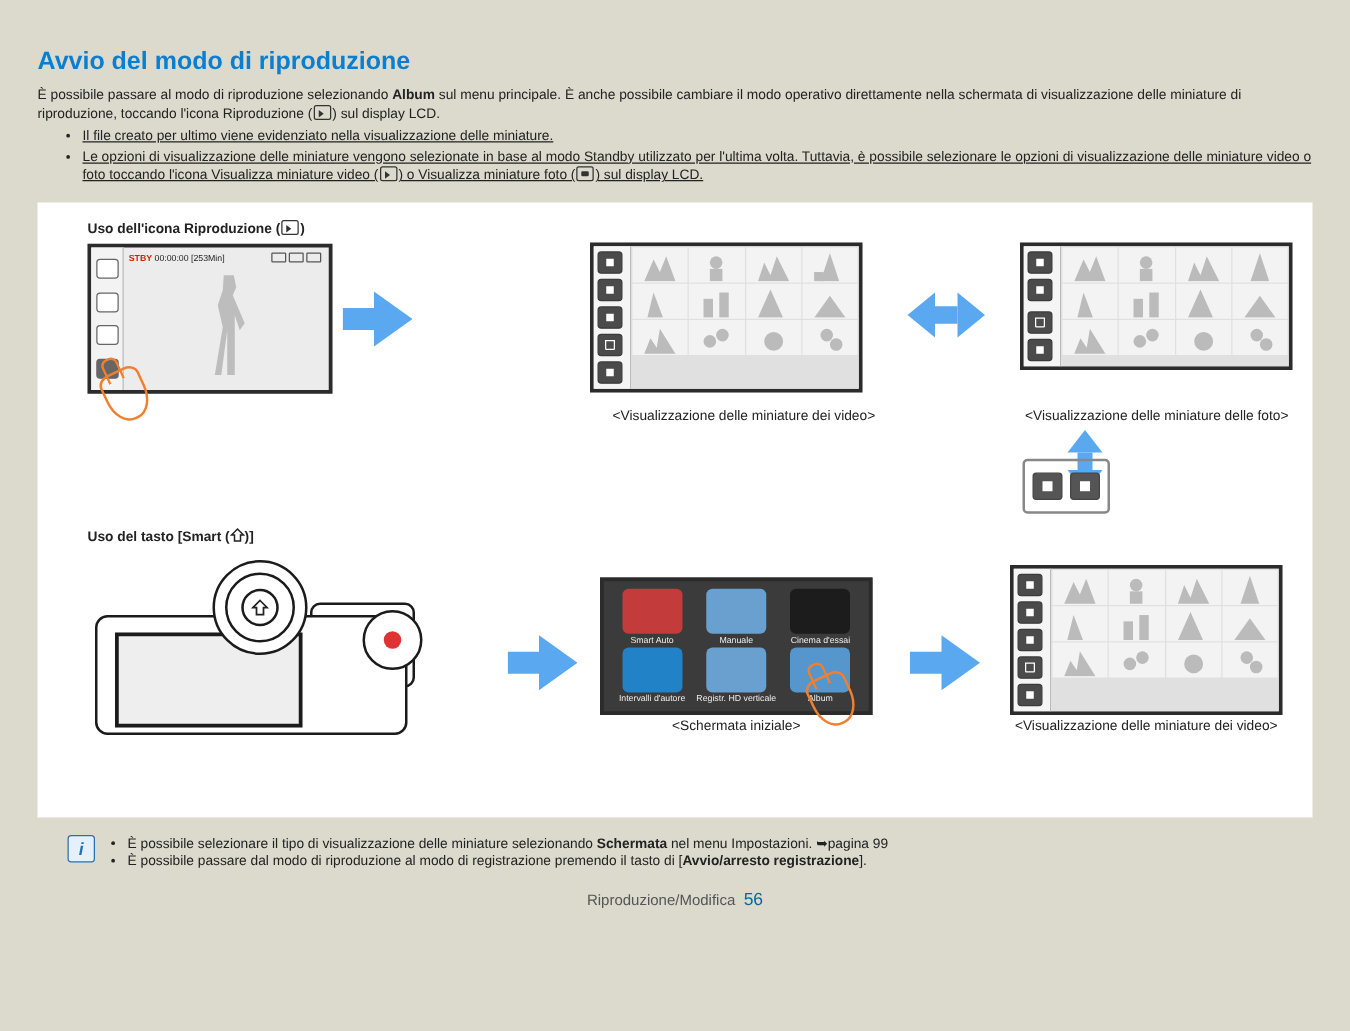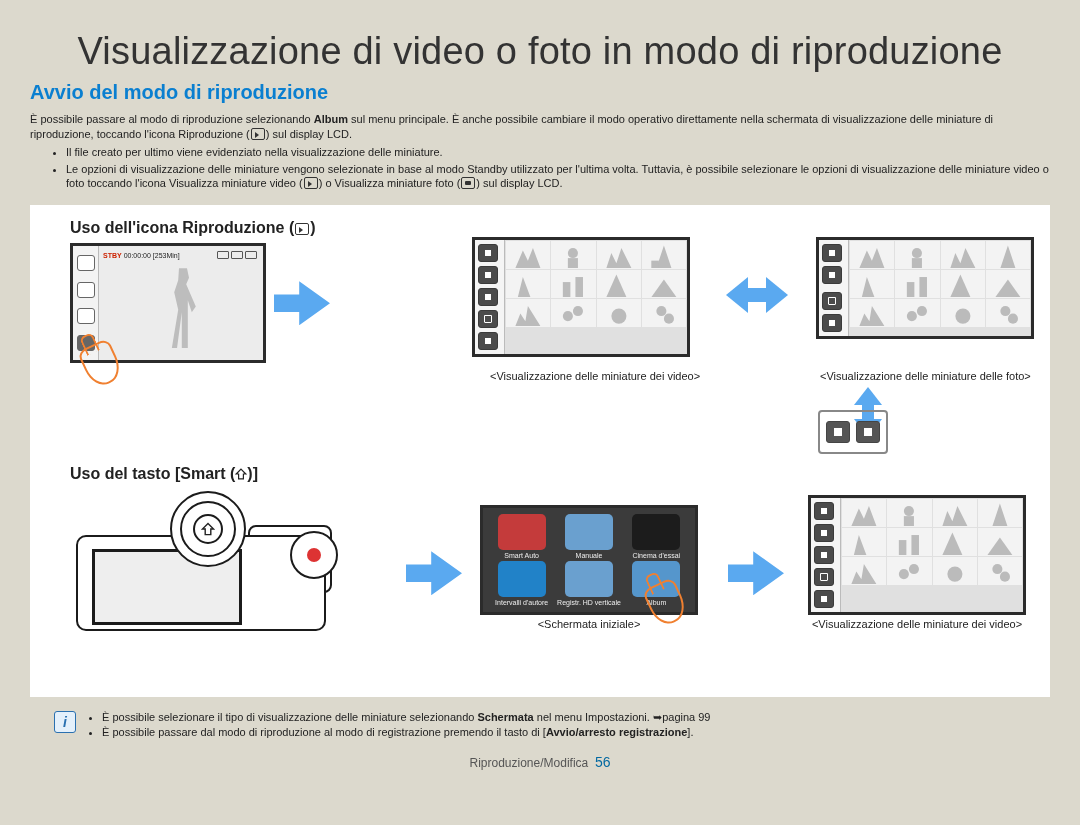--- a/index.html
+++ b/index.html
@@ -30,21 +30,21 @@
   .h2 {
     font-size: 20px;
     color: #0a7fd0;
     font-weight: 700;
     margin: 8px 0 8px 0;
   }
   .intro {
     font-size: 11px;
     line-height: 1.35;
   }
-  .intro ul { margin: 3px 0 0 36px; padding: 0; }
+  .intro ul { margin: 3px 0 0 36px; padding: 0; text-decoration: underline; }
   .intro li { margin-bottom: 2px; }
   .e { font-weight: bold; }
   .icon-inline {
     display: inline-block;
     width: 14px; height: 12px;
     border: 1px solid #333;
     border-radius: 2px;
     margin: 0 1px;
     vertical-align: -2px;
     position: relative;
@@ -63,21 +63,21 @@
     border-radius: 1px;
   }
 
   .whitebox {
     background: #fff;
     margin-top: 14px;
     padding: 14px 14px 2px 14px;
     position: relative;
     height: 492px;
   }
-  .h3 { font-size: 16px; font-weight: bold; margin: 0 0 6px 0; }
+  .h3 { font-size: 11px; font-weight: bold; margin: 0 0 6px 0; }
   .row { display: flex; align-items: center; }
 
   
   .arrow-right {
     width: 56px; height: 44px;
     background: #5aa9f0;
     clip-path: polygon(0 30%, 45% 30%, 45% 0, 100% 50%, 45% 100%, 45% 70%, 0 70%);
     margin: 0 8px;
   }
   .arrow-lr {
@@ -245,21 +245,20 @@
   .homemenu-wrap .caption{position:relative;}
   .arrow3{ position:absolute; left:690px; top:346px;}
   .grid-video2{ position:absolute; left:778px; top:290px;}
 
 </style>
 </head>
 <body>
 
 <div class="page">
 
-  <div class="h1">Visualizzazione di video o foto in modo di riproduzione</div>
   <div class="h2">Avvio del modo di riproduzione</div>
 
   <div class="intro">
     <span>È possibile passare al modo di riproduzione selezionando </span><span class="e">Album</span><span> sul menu principale. È anche possibile cambiare il modo operativo direttamente nella schermata di visualizzazione delle miniature di riproduzione, toccando l'icona Riproduzione (</span><span class="icon-inline"></span><span>) sul display LCD.</span>
     <ul>
       <li>Il file creato per ultimo viene evidenziato nella visualizzazione delle miniature.</li>
       <li>
         <span>Le opzioni di visualizzazione delle miniature vengono selezionate in base al modo Standby utilizzato per l'ultima volta. Tuttavia, è possibile selezionare le opzioni di visualizzazione delle miniature video o foto toccando l'icona Visualizza miniature video (</span><span class="icon-inline"></span><span>) o Visualizza miniature foto (</span><span class="icon-inline photo"></span><span>) sul display LCD.</span>
       </li>
     </ul>

